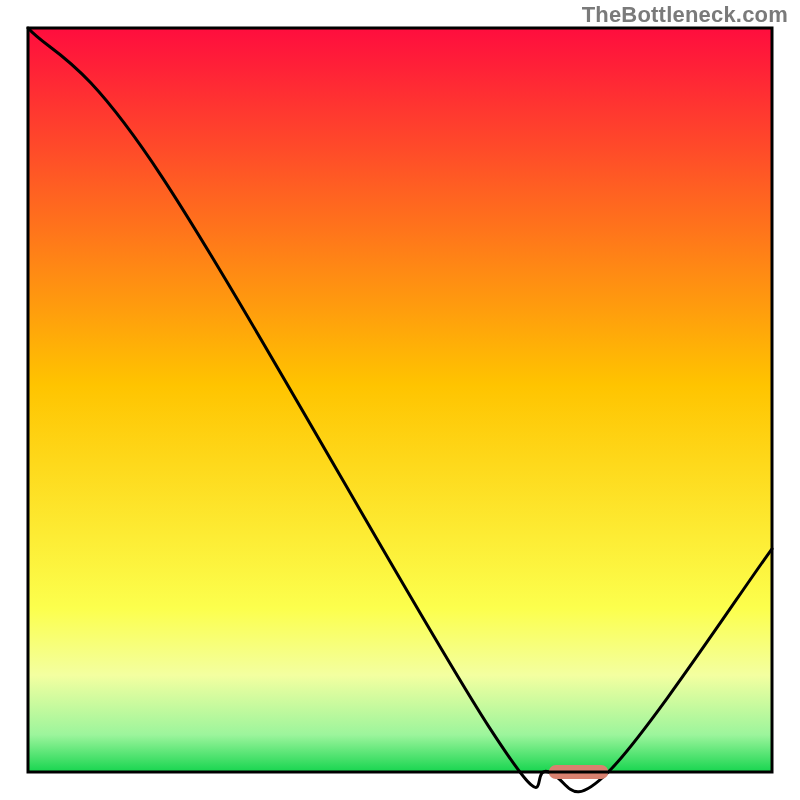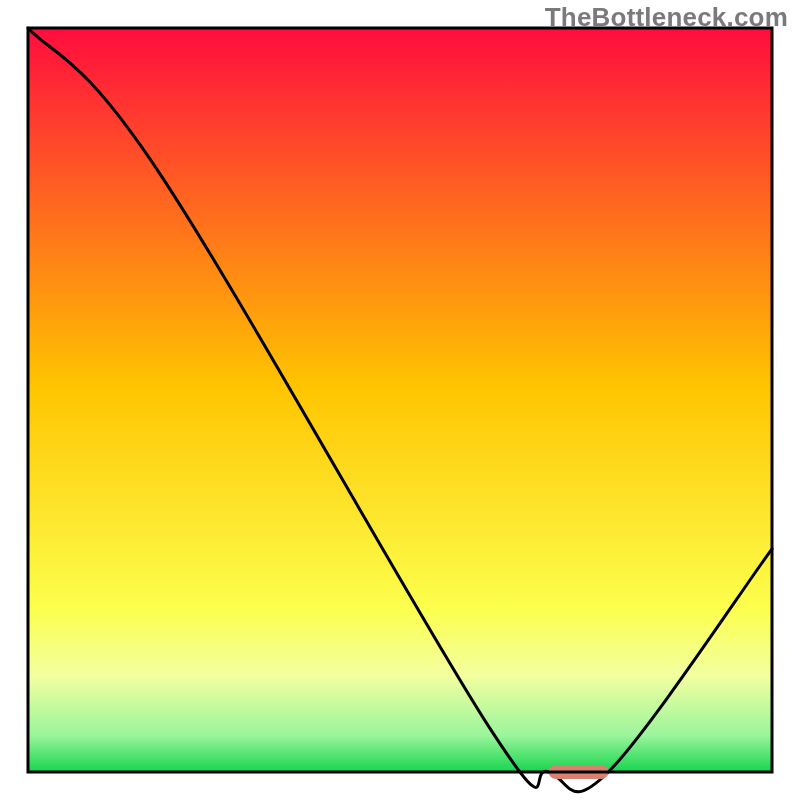--- a/index.html
+++ b/index.html
@@ -12,21 +12,21 @@
   }
   .wrap {
     position: relative;
     width: 800px;
     height: 800px;
   }
   .watermark {
     position: absolute;
     top: 2px;
     right: 12px;
-    font-size: 26px;
+    font-size: 22px;
     font-weight: 600;
     color: #7a7a7a;
     letter-spacing: 0.2px;
   }
   svg {
     display: block;
   }
 </style>
 </head>
 <body>

